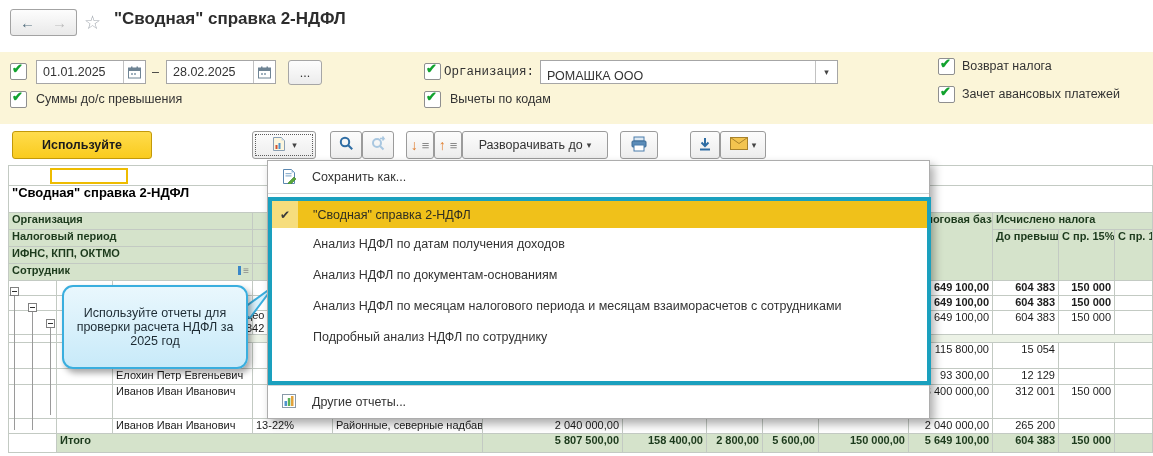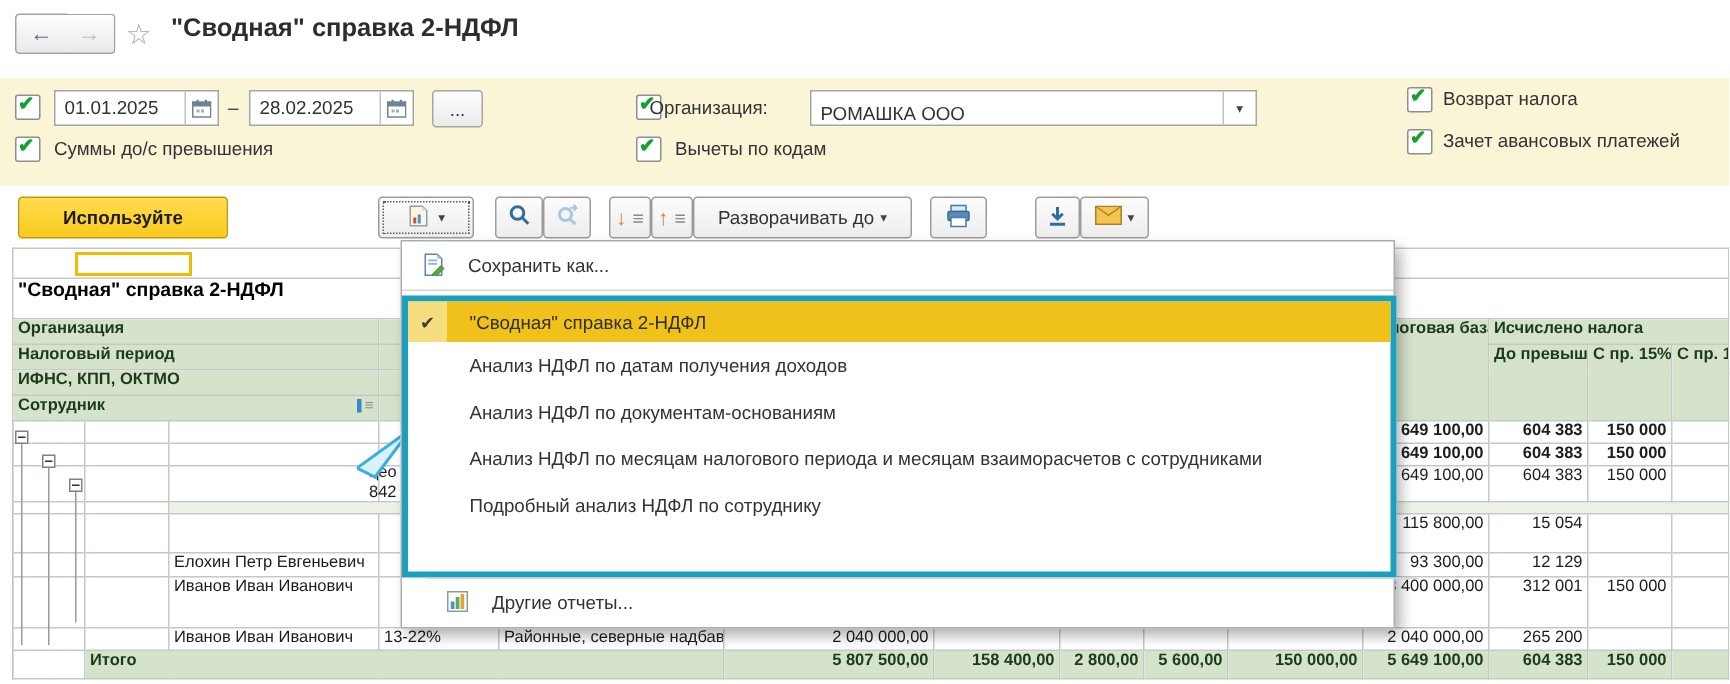--- a/index.html
+++ b/index.html
@@ -61,21 +61,21 @@
   .bubble-tail{position:absolute;left:238px;top:286px;z-index:4;}
 
   
   .menu{position:absolute;left:267px;top:160px;width:663px;height:259px;background:#fff;border:1px solid #adadad;box-shadow:4px 5px 9px rgba(0,0,0,.33);box-sizing:border-box;z-index:6;}
   .mitem{display:flex;align-items:center;height:32px;padding-left:13px;gap:15px;color:#333;}
   .msep{height:1px;background:#d5d5d5;margin:0;}
   .tealblock{position:absolute;left:0px;top:36px;width:663px;height:188px;border:4px solid #1aa0be;box-sizing:border-box;background:#fff;}
   .gold{height:27px;background:#f0c11a;display:flex;align-items:center;color:#2f2f22;}
   .gold .chk{width:26px;height:100%;background:#f6dd7d;display:flex;align-items:center;justify-content:center;color:#3a3a3a;font-size:12px;margin-right:15px;}
   .vitem{height:31px;display:flex;align-items:center;padding-left:41px;color:#333;}
-  .menu .bottom{position:absolute;left:16px;bottom:0;width:100%;}
+  .menu .bottom{position:absolute;left:0;bottom:0;width:100%;}
 </style>
 </head>
 <body>
 
 <div id="stage">
 
   <div class="navbtn back">
       <span>←</span>
     </div>
   <div class="navbtn fwd">
@@ -110,21 +110,21 @@
           <rect x="3" y="0.5" width="1.5" height="3" fill="#6f8494"></rect>
           <rect x="8.5" y="0.5" width="1.5" height="3" fill="#6f8494"></rect>
           <rect x="3" y="7" width="2" height="2" fill="#9fb0bd"></rect>
           <rect x="6" y="7" width="2" height="2" fill="#9fb0bd"></rect>
         </svg>
     </span>
   </div>
   <div class="morebtn" style="left:288px;top:60px;width:34px;">...</div>
 
   <div class="cb" style="left:424px;top:63px;"></div>
-  <div class="lbl" style="left:433px;top:65px;">Организация:</div>
+  <div class="lbl" style="left:444px;top:65px;font-family:Liberation Mono, monospace;">Организация:</div>
   <div class="inp" style="left:540px;top:60px;width:298px;align-items:flex-end;">
     <span class="val">РОМАШКА ООО</span>
     <span class="tailbtn">
         <span class="caret">▾</span>
       </span>
   </div>
 
   <div class="cb" style="left:938px;top:58px;"></div>
   <div class="lbl" style="left:962px;top:59px;">Возврат налога</div>
   <div class="cb" style="left:938px;top:86px;"></div>
@@ -366,20 +366,23 @@
   <div class="tbox" style="left:46px;top:319px;"></div>
   <div class="tline" style="left:14px;top:296px;height:134px;"></div>
   <div class="tline" style="left:32px;top:312px;height:118px;"></div>
   <div class="tline" style="left:50px;top:328px;height:87px;"></div>
   <div class="frag" style="left:246px;top:309px;">цео</div>
   <div class="frag" style="left:246px;top:322px;">842</div>
 
   <svg class="bubble-tail" width="38" height="34" viewBox="0 0 38 34">
       <polygon points="0,26 36,0 12,32" fill="#d9f1fc" stroke="#3aaede" stroke-width="2"></polygon>
     </svg>
+  <div class="bubble">
+      <span>Используйте отчеты для проверки расчета НДФЛ за 2025 год</span>
+    </div>
 
   <div class="menu">
     <div class="mitem">
       <span>
         <svg width="16" height="16" viewBox="0 0 16 16">
             <path d="M2.5 1.5h8l3 3v11h-11z" fill="#fff" stroke="#5b87b0"></path>
             <path d="M10.5 1.5l3 3h-3z" fill="#9fc0dc"></path>
             <rect x="4.5" y="5" width="6" height="1.2" fill="#8fb2d0"></rect>
             <rect x="4.5" y="7.3" width="6" height="1.2" fill="#8fb2d0"></rect>
             <path d="M7.5 14.5l5.5-5.5 2 2-5.5 5.5-2.5.5z" fill="#57a639" stroke="#3c7d26" stroke-width="0.6"></path>

